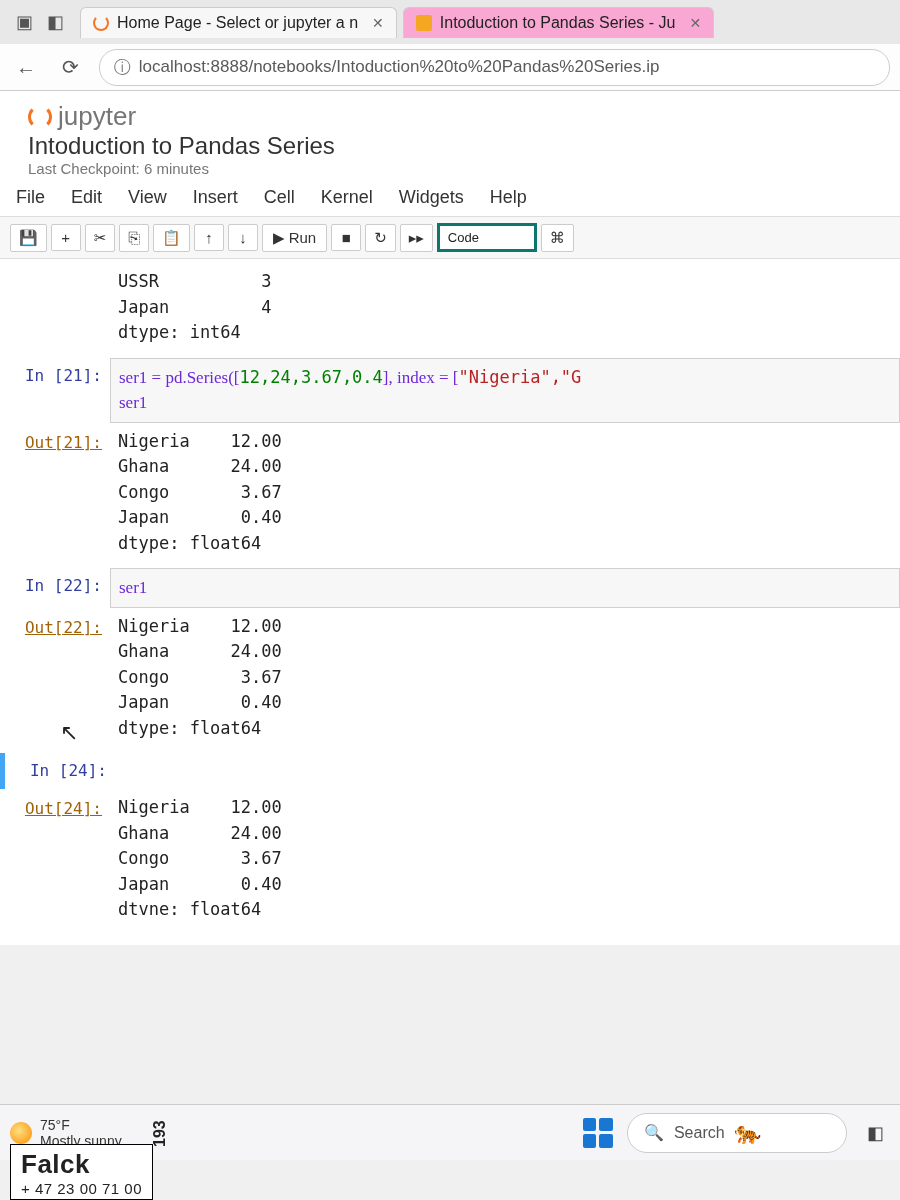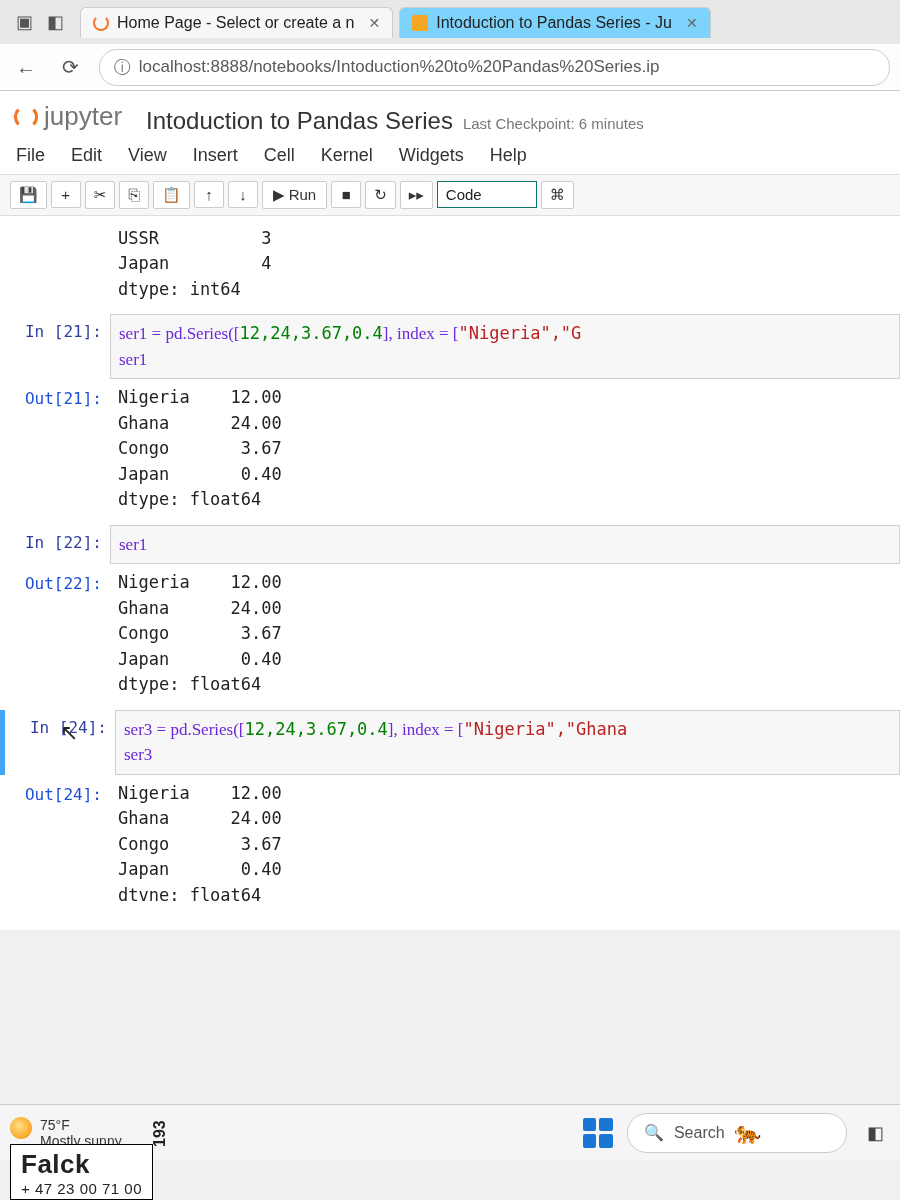--- a/index.html
+++ b/index.html
@@ -37,21 +37,21 @@
     padding: 6px 12px;
     background: #f7f7f7;
     border: 1px solid #ccc;
     border-bottom: none;
     border-radius: 6px 6px 0 0;
     font-size: 16px;
     max-width: 320px;
     white-space: nowrap;
     overflow: hidden;
   }
-  .tab.active { background: #7dd3fc; }
+  .tab.active { background: #f9a8d4; }
   .tab .favicon {
     width: 16px; height: 16px;
     border: 2px solid #f37626;
     border-radius: 50%;
     border-top-color: transparent;
   }
   .tab .favicon.book {
     border: none; background: #f5a623; border-radius: 2px;
   }
   .tab .close { color: #666; font-size: 14px; margin-left: 6px; }
@@ -79,22 +79,22 @@
     white-space: nowrap;
   }
   .addr-bar .info { color: #777; }
   
   .jupyter {
     background: #fff;
   }
   .jp-header {
     display: flex;
     align-items: baseline;
-    gap: 10px;
     padding: 10px 14px 4px;
+    flex-direction: column;
   }
   .jp-logo {
     display: flex; align-items: center; gap: 6px;
     color: #757575; font-size: 26px; font-weight: 400;
     font-family: "Helvetica Neue", Arial, sans-serif;
   }
   .jp-logo .orb {
     width: 24px; height: 24px; border: 3px solid #f37626; border-radius: 50%;
     border-top-color: transparent; border-bottom-color: transparent;
   }
@@ -116,40 +116,40 @@
     background: #fff;
     padding: 4px 8px;
     font-size: 15px;
     color: #333;
     min-width: 30px;
     text-align: center;
     border-radius: 2px;
   }
   .tbtn.run { padding: 4px 10px; }
   .tsel {
-    border: 1px solid #0f766e; background: #fff;
-    padding: 4px 8px; font-size: 15px; min-width: 100px;
+    border: 3px solid #0f766e; background: #fff;
+    padding: 4px 8px; font-size: 13px; min-width: 100px;
   }
   .notebook {
     padding: 4px 0 10px;
     font-family: "DejaVu Sans Mono","Menlo","Consolas",monospace;
     font-size: 17px;
     line-height: 1.5;
   }
   .cell { display: flex; margin: 2px 0; }
   .cell.selected { border-left: 5px solid #42A5F5; }
   .prompt {
     width: 110px; min-width: 110px;
     text-align: right;
     padding: 6px 8px 6px 4px;
     font-family: monospace;
     font-size: 16px;
   }
   .in-prompt { color: #303F9F; }
-  .out-prompt { color: #1d4ed8; }
+  .out-prompt { color: #a16207; text-decoration: underline; }
   .code-area {
     flex: 1;
     border: 1px solid #cfcfcf;
     background: #f7f7f7;
     padding: 6px 8px;
     white-space: pre;
     overflow: hidden;
   }
   .output-area {
     flex: 1;
@@ -165,21 +165,21 @@
     position: absolute;
     left: 0; right: 0; bottom: 40px;
     height: 56px;
     background: rgba(245,245,248,0.92);
     border-top: 1px solid #ccc;
     display: flex;
     align-items: center;
     gap: 14px;
     padding: 0 10px;
   }
-  .weather { display: flex; align-items: flex-start; gap: 8px; font-size: 14px; color: #333; }
+  .weather { display: flex; align-items: center; gap: 8px; font-size: 14px; color: #333; }
   .weather .sun {
     width: 22px; height: 22px; border-radius: 50%;
     background: radial-gradient(circle at 40% 40%, #ffe082, #fb8c00);
   }
   .start {
     width: 30px; height: 30px;
     display: grid; grid-template-columns: 1fr 1fr; grid-template-rows: 1fr 1fr; gap: 3px;
     margin-left: auto;
   }
   .start div { background: #1976D2; border-radius: 2px; }
@@ -213,21 +213,21 @@
 <body>
 
 <div class="browser-top">
   <div class="tab-row">
     <div class="win-icons">
       <span>▣</span>
       <span>◧</span>
     </div>
     <div class="tab">
       <span class="favicon"></span>
-      <span>Home Page - Select or create a n</span>
+      <span>Home Page - Select or jupyter a n</span>
       <span class="close">✕</span>
     </div>
     <div class="tab active">
       <span class="favicon book"></span>
       <span>Intoduction to Pandas Series - Ju</span>
       <span class="close">✕</span>
     </div>
   </div>
   <div class="addr-row">
     <span class="nav-btn">←</span>
@@ -307,22 +307,20 @@
       <div class="prompt out-prompt">Out[22]:</div>
       <div class="output-area">Nigeria    12.00
 Ghana      24.00
 Congo       3.67
 Japan       0.40
 dtype: float64</div>
     </div>
 
     <div class="cell selected">
       <div class="prompt in-prompt">In [24]:</div>
-      <div class="code-area"><span class="tok-var">ser3 = pd.Series([</span><span class="tok-num">12,24,3.67,0.4</span><span class="tok-var">], index = [</span><span class="tok-str">"Nigeria","Ghana</span>
-<span class="tok-var">ser3</span></div>
     </div>
     <div class="cell">
       <div class="prompt out-prompt">Out[24]:</div>
       <div class="output-area">Nigeria    12.00
 Ghana      24.00
 Congo       3.67
 Japan       0.40
 dtvne: float64</div>
     </div>
 

